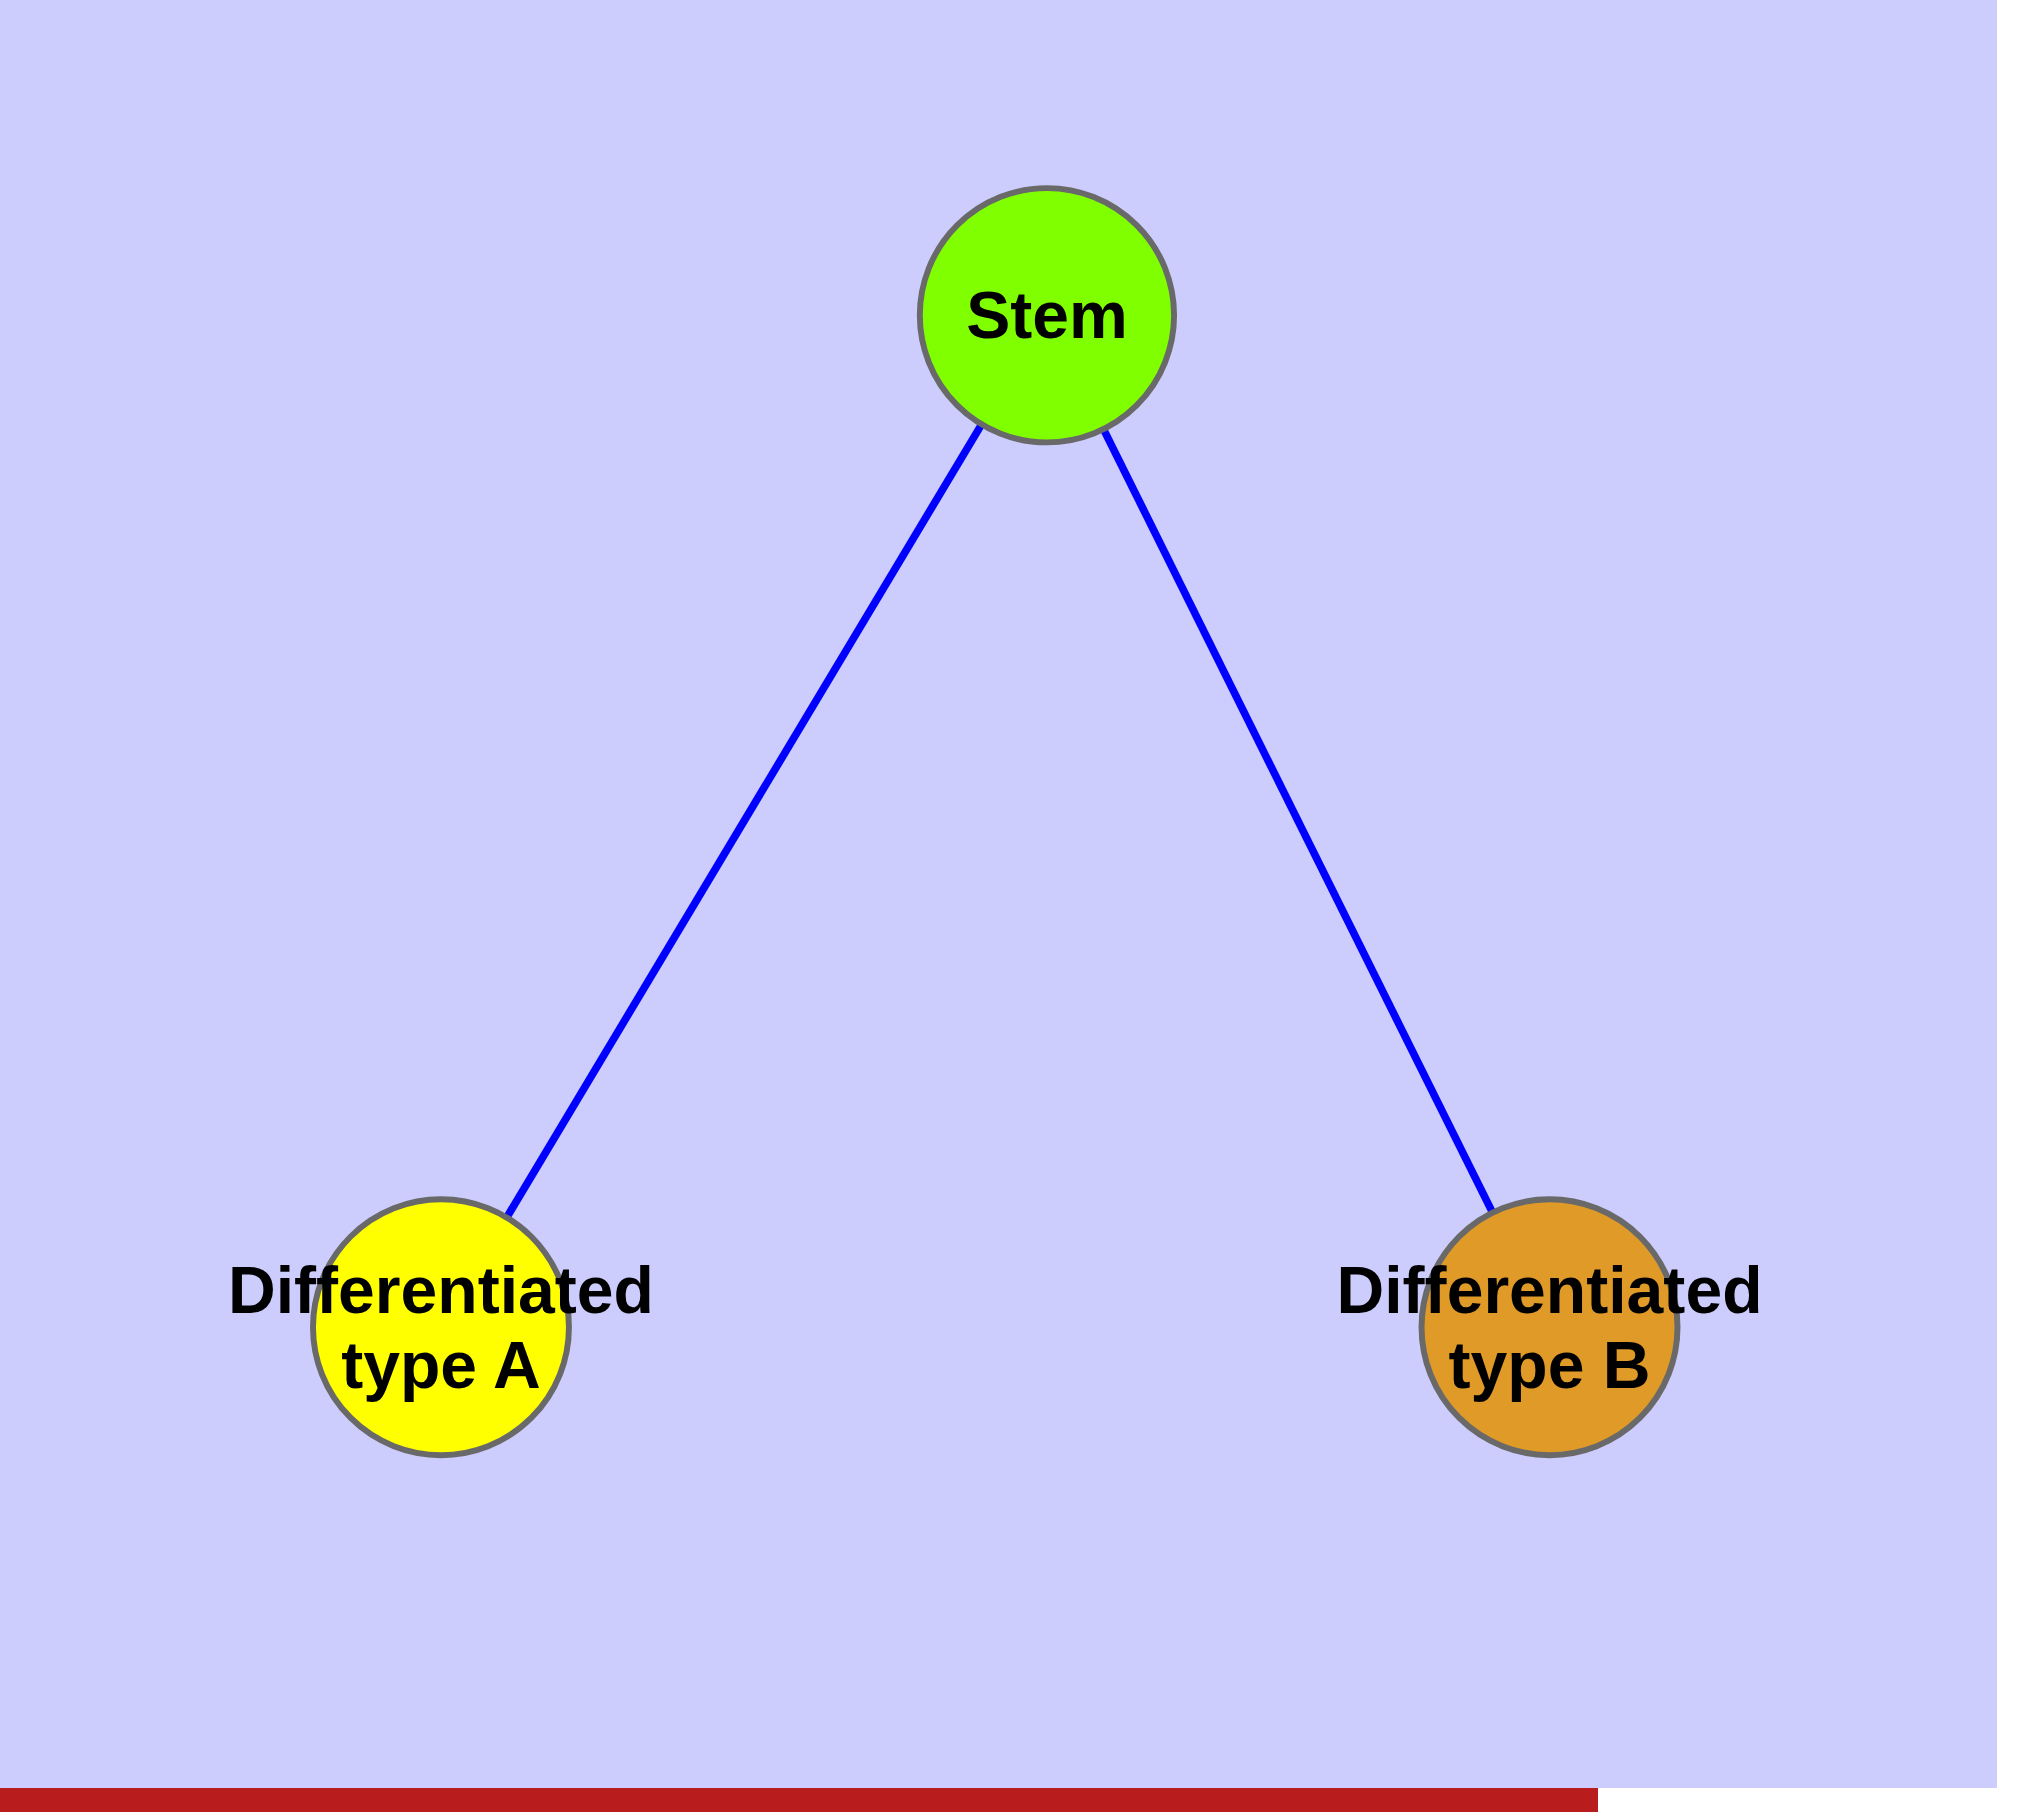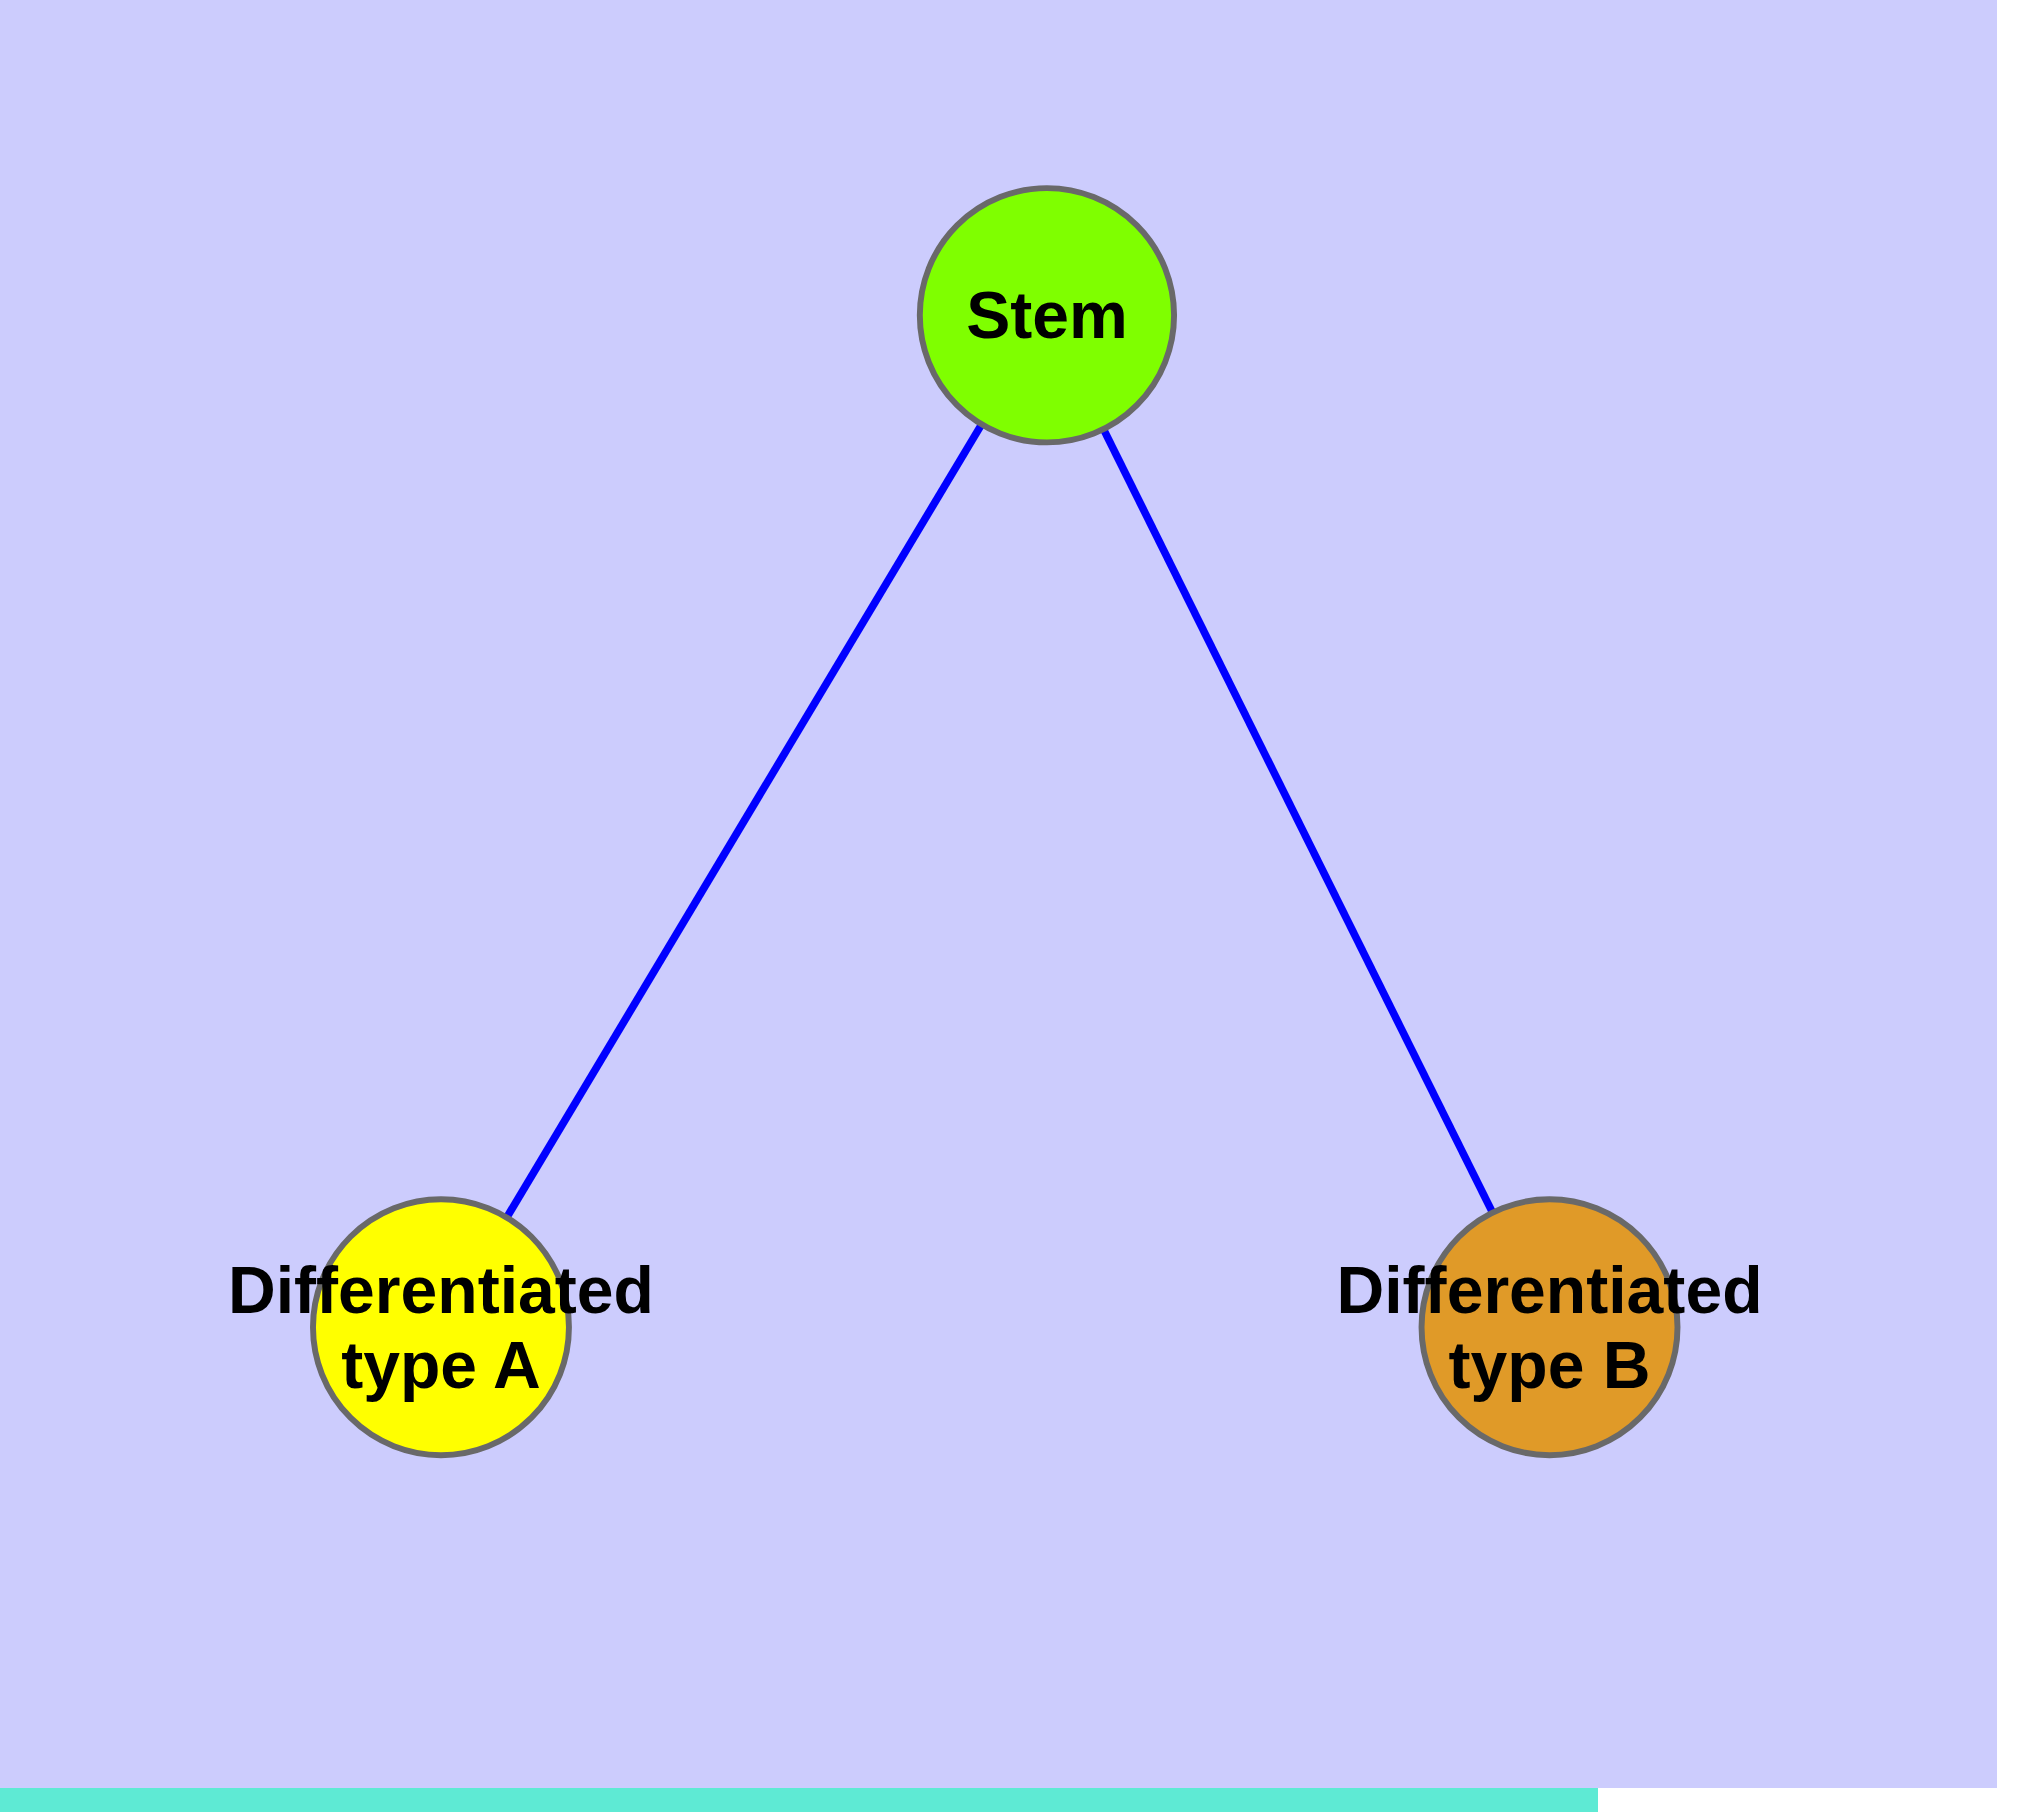--- a/index.html
+++ b/index.html
@@ -40,21 +40,21 @@
     font-family: "Liberation Sans", "DejaVu Sans", sans-serif;
     font-weight: bold;
     fill: #000000;
     text-anchor: middle;
     paint-order: normal;
   }
 </style>
 </head>
 <body>
 
-<div id="graph-canvas" style="width: 1598px; height: 1812px; background: #5eead4;">
+<div id="graph-canvas" style="width: 1598px; height: 1812px; background: #b91c1c;">
 
   <div id="graph-plot" style="width: 1997px; height: 1788px; background: rgb(204, 204, 253);"></div>
 
   <svg id="graph-svg" viewBox="0 0 2384 2138" xmlns="http://www.w3.org/2000/svg">
 
     <g>
       <line x1="1157.9" y1="500.7" x2="597.6" y2="1436.5" stroke="#0000ff" stroke-width="9" stroke-linecap="butt"></line>
       <line x1="1301.7" y1="506.3" x2="1760.8" y2="1430.8" stroke="#0000ff" stroke-width="9" stroke-linecap="butt"></line>
     </g>
 

